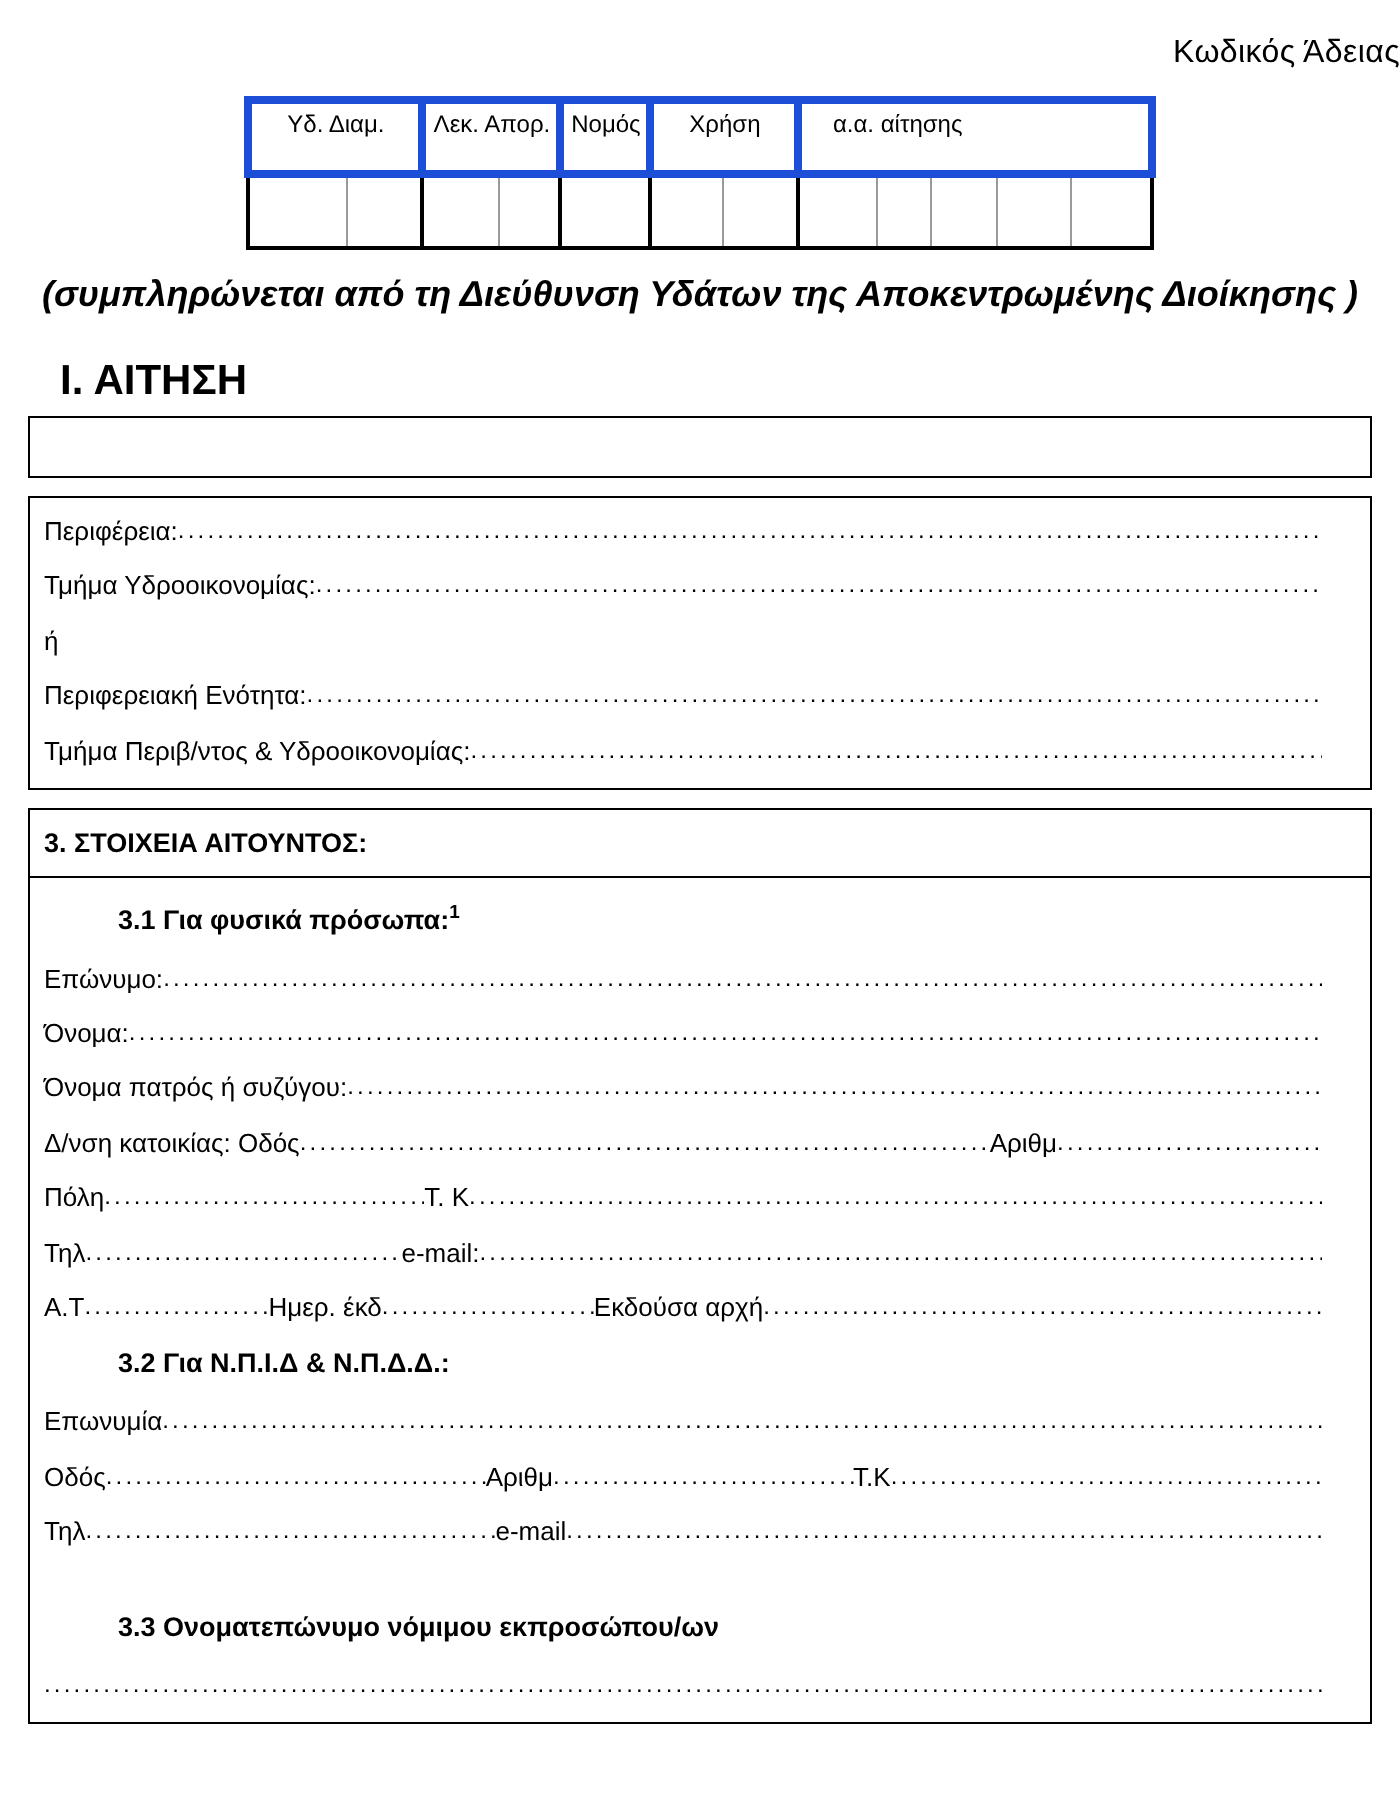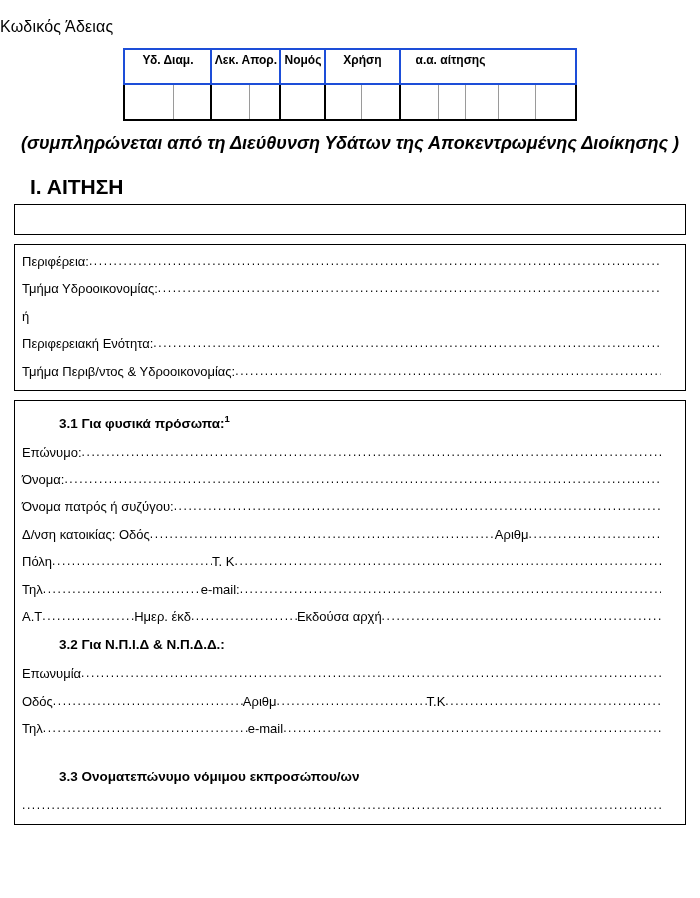--- a/index.html
+++ b/index.html
@@ -4,26 +4,26 @@
 <style>
   html,body{margin:0;padding:0;background:#fff;}
   body{
     width:700px;height:898px;overflow:hidden;
     font-family:"Liberation Sans","DejaVu Sans",sans-serif;
     color:#000;font-size:13px;
   }
   .page{padding-top:18px;}
 
   
-  .doc-title{text-align:left;font-size:16px;letter-spacing:.2px;}
+  .doc-title{text-align:right;font-size:16px;letter-spacing:.2px;}
   table.code-table{
     border-collapse:collapse;table-layout:fixed;width:451px;margin:12px auto 0;
   }
   table.code-table th{
-    border:2px solid #1d4ed8;font-weight:bold;font-size:12px;
+    border:4px solid #1d4ed8;font-weight:normal;font-size:12px;
     height:30px;vertical-align:top;padding:3px 2px 0;text-align:center;margin-top:36px;
   }
   table.code-table th.left{text-align:left;padding-left:15px;}
   table.code-table td{
     border:1px solid #9a9a9a;border-bottom:2px solid #000;height:32px;
   }
   table.code-table td.gb{border-left:2px solid #000;}
   table.code-table td.first{border-left:2px solid #000;}
   table.code-table td.last{border-right:2px solid #000;}
   .doc-caption{
@@ -134,20 +134,21 @@
         <span class="dots">................................................................................................................................................................................................................................................................................................................................................................................................................</span>
       </div>
       <div class="field-line">
         <span class="lbl">Τμήμα Περιβ/ντος &amp; Υδροοικονομίας:</span>
         <span class="dots">................................................................................................................................................................................................................................................................................................................................................................................................................</span>
       </div>
     </div>
   </div>
 
   <div class="form-box">
+    <div class="box-title rule">3. ΣΤΟΙΧΕΙΑ ΑΙΤΟΥΝΤΟΣ:</div>
     <div class="box-body">
 
       <div class="sub-heading">
         <span>3.1 </span><span class="u">Για φυσικά πρόσωπα</span><span>:</span><sup>1</sup>
       </div>
 
       <div class="field-line">
         <span class="lbl">Επώνυμο:</span>
         <span class="dots">................................................................................................................................................................................................................................................................................................................................................................................................................</span>
       </div>

